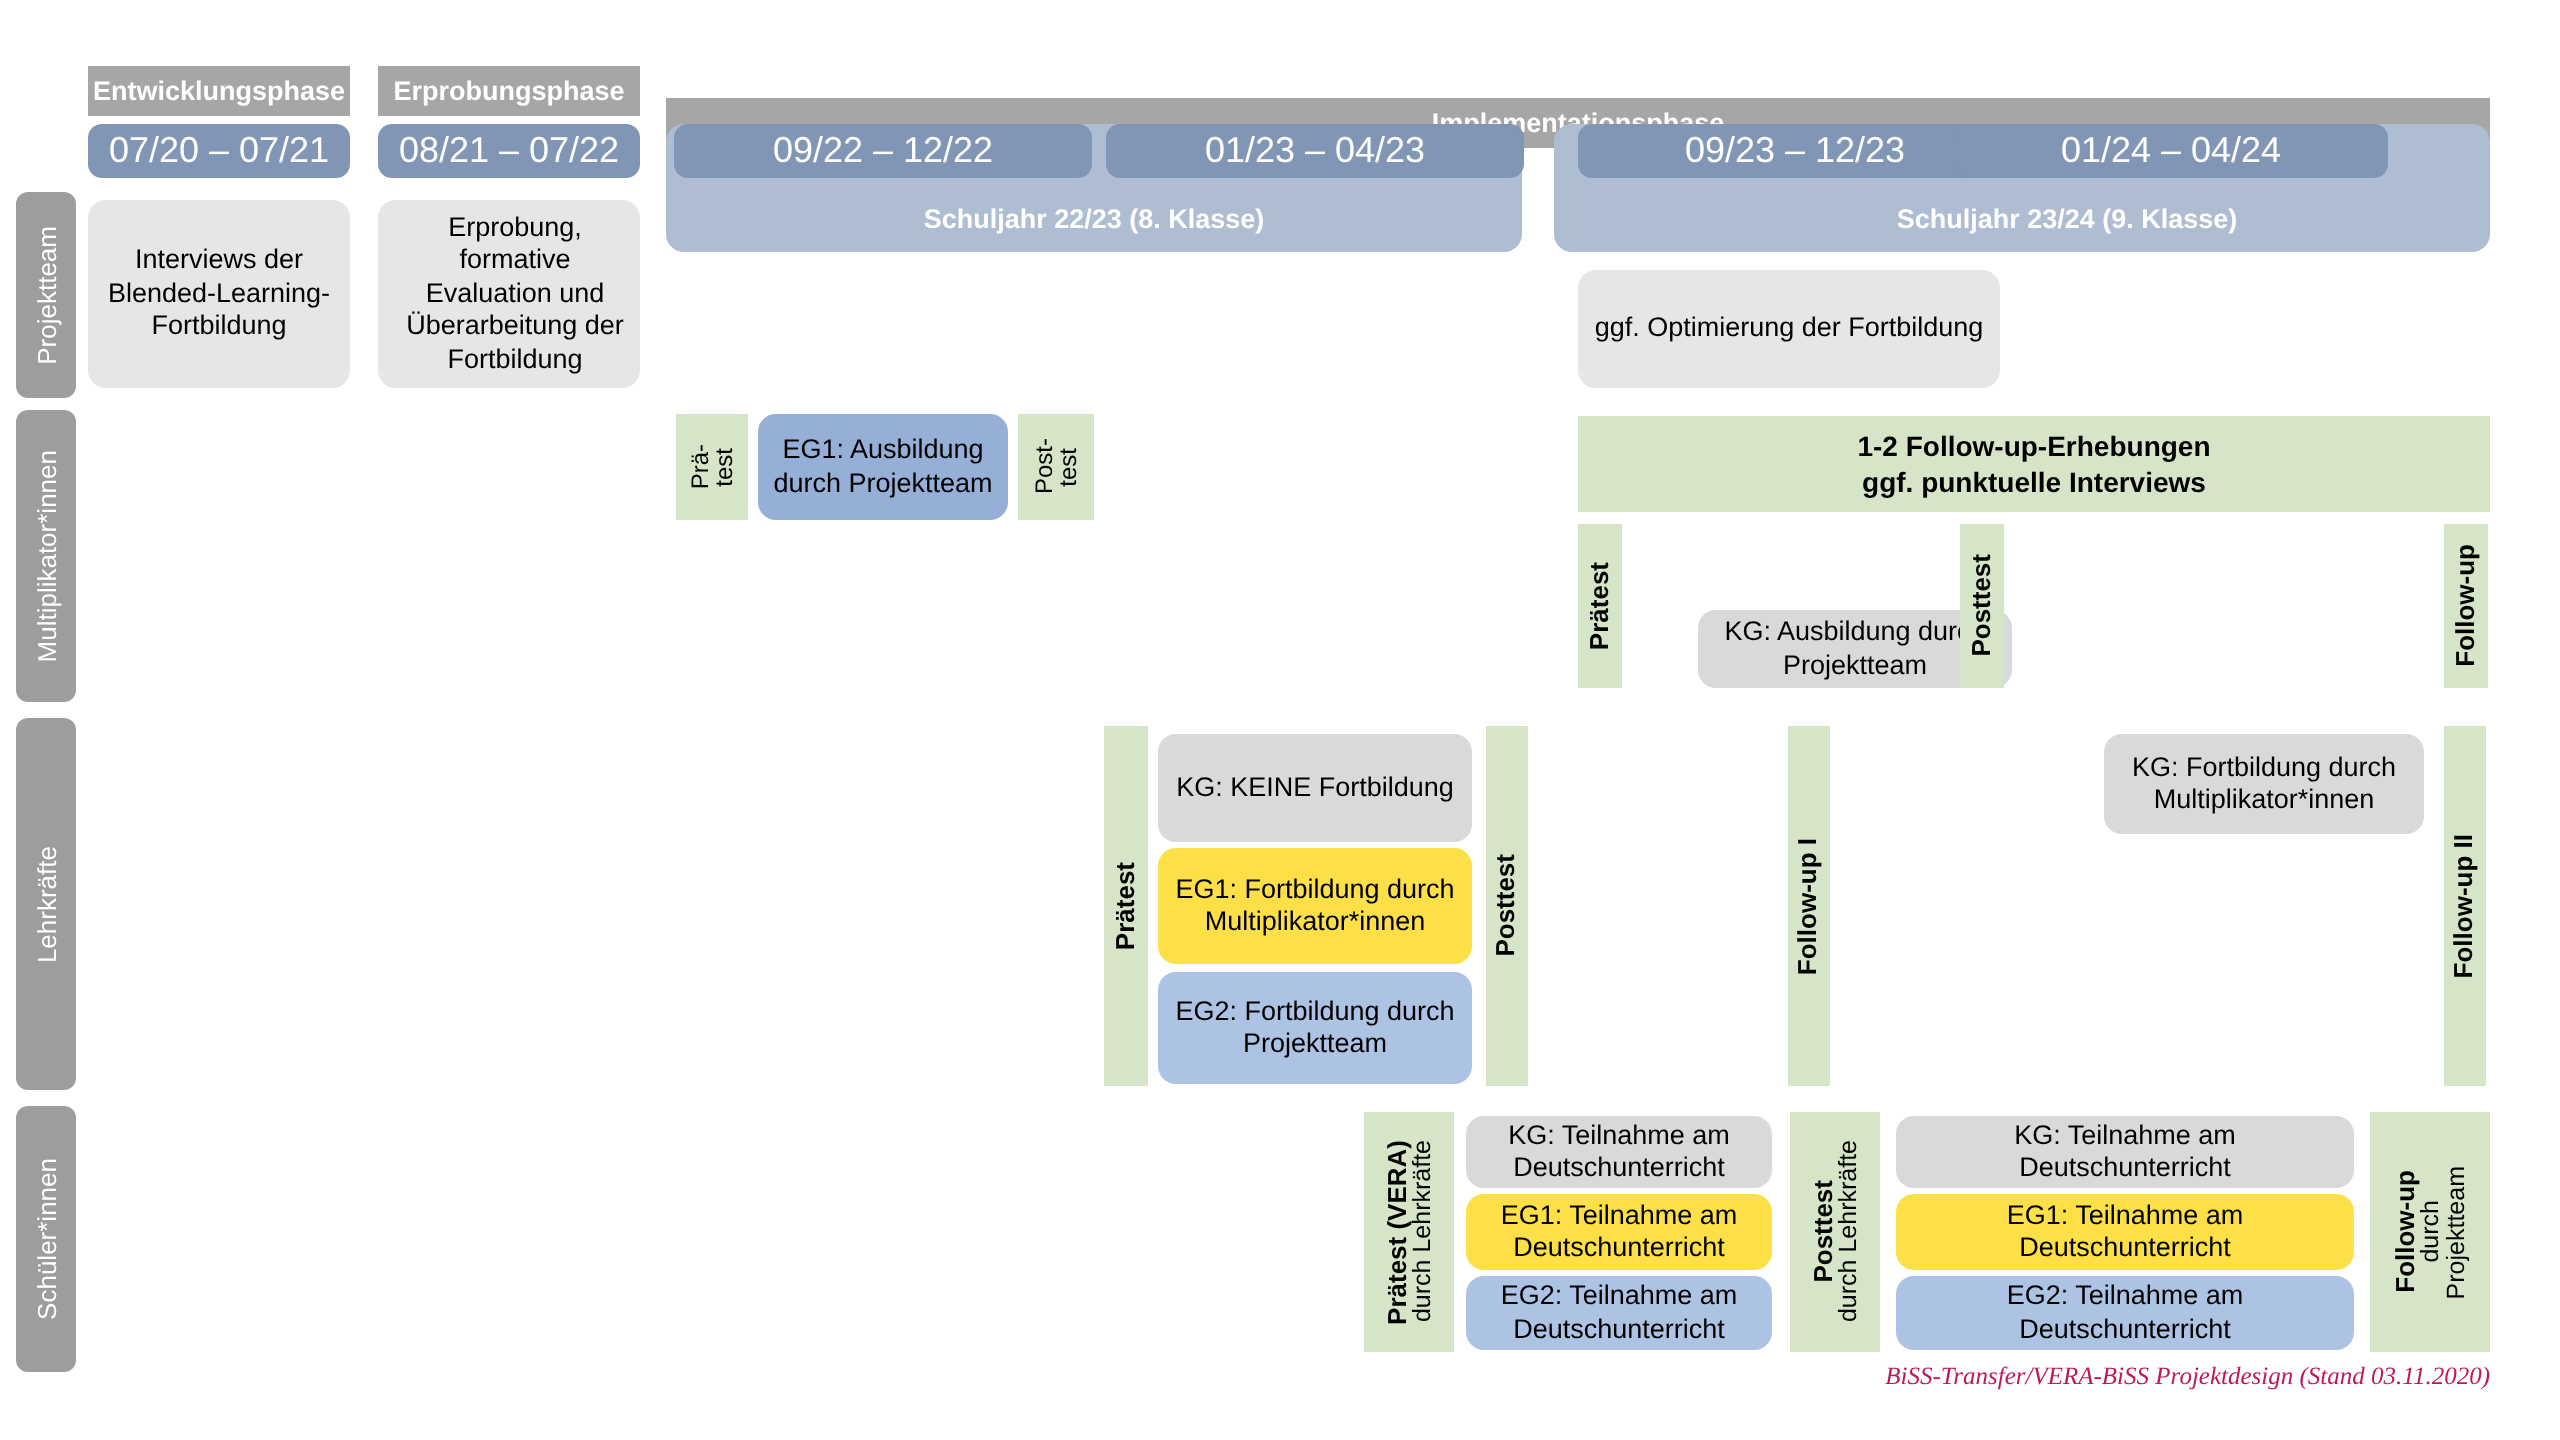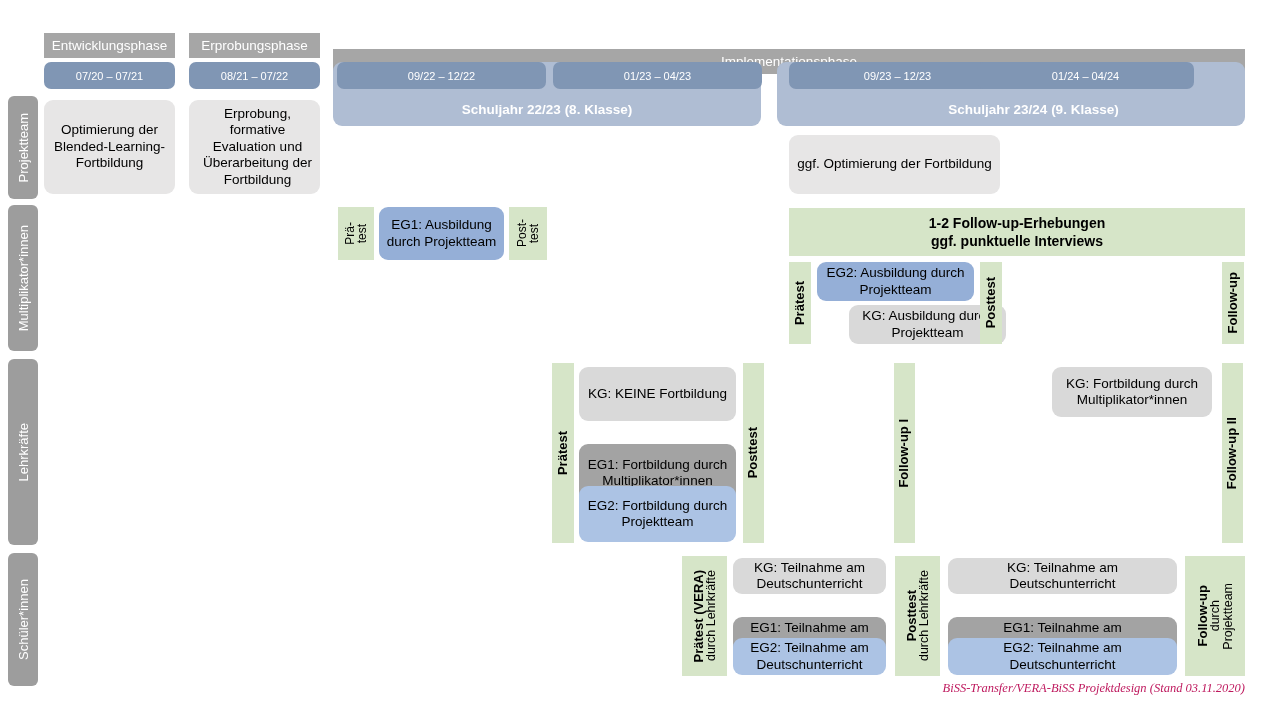--- a/index.html
+++ b/index.html
@@ -36,28 +36,29 @@
 
   
   .phasehdr {
     background: #A6A6A6;
     color: #FFFFFF;
     font-size: 13.5px;
     display: flex;
     align-items: center;
     justify-content: center;
     text-align: center;
+    font-weight: bold;
   }
 
   
   .datechip {
     background: #8096B4;
     color: #FFFFFF;
     border-radius: 7px;
-    font-size: 11px;
+    font-size: 18px;
     display: flex;
     align-items: center;
     justify-content: center;
     text-align: center;
   }
   
   .yearband {
     background: #AFBDD3;
     border-radius: 9px;
     color: #FFFFFF;
@@ -78,21 +79,21 @@
     justify-content: center;
     text-align: center;
     font-size: 13.5px;
     color: #000000;
     line-height: 1.22;
     padding: 2px 6px;
   }
   .box.grey  { background: #E7E6E6; }
   .box.grey2 { background: #D9D9D9; }
   .box.blue-mid  { background: #95AFD7; }
-  .box.blue-dark { background: #a3a3a3; margin-top: 20px; }
+  .box.blue-dark { background: #fde047; }
   .box.blue-light{ background: #ACC3E4; }
 
   
   .greenbar {
     background: #D6E5C8;
     display: flex;
     align-items: center;
     justify-content: center;
     color: #000000;
   }
@@ -189,21 +190,21 @@
     <span>01/23 – 04/23</span>
   </div>
   <div class="abs datechip" style="left:789px; top:62px; width:217px; height:27px;">
     <span>09/23 – 12/23</span>
   </div>
   <div class="abs datechip" style="left:977px; top:62px; width:217px; height:27px;">
     <span>01/24 – 04/24</span>
   </div>
 
   <div class="abs box grey" style="left:44px; top:100px; width:131px; height:94px;">
-    <span>Optimierung der Blended-Learning-Fortbildung</span>
+    <span>Interviews der Blended-Learning-Fortbildung</span>
   </div>
   <div class="abs box grey" style="left:189px; top:100px; width:131px; height:94px;padding-left:12px;">
     <span>Erprobung, formative Evaluation und Überarbeitung der Fortbildung</span>
   </div>
   <div class="abs box grey" style="left:789px; top:135px; width:211px; height:59px;">
     <span>ggf. Optimierung der Fortbildung</span>
   </div>
 
   <div class="abs greenbar bold" style="left:338px; top:207px; width:36px; height:53px; font-size:12px;">
     <div class="vpair">
@@ -223,23 +224,20 @@
 
   <div class="abs greenwide" style="left:789px; top:208px; width:456px; height:48px;">
     <div>
       <div>1-2 Follow-up-Erhebungen</div>
       <div>ggf. punktuelle Interviews</div>
     </div>
   </div>
   <div class="abs greenbar bold" style="left:789px; top:262px; width:22px; height:82px; font-size:13px;">
     <span class="vtxt">Prätest</span>
   </div>
-  <div class="abs box blue-mid" style="left:817px; top:262px; width:157px; height:39px;">
-    <span>EG2: Ausbildung durch Projektteam</span>
-  </div>
   <div class="abs box grey2" style="left:817px; top:305px; width:157px; height:39px;margin-left:32px;">
     <span>KG: Ausbildung durch Projektteam</span>
   </div>
   <div class="abs greenbar bold" style="left:980px; top:262px; width:22px; height:82px; font-size:13px;">
     <span class="vtxt">Posttest</span>
   </div>
   <div class="abs greenbar bold" style="left:1222px; top:262px; width:22px; height:82px; font-size:13px;">
     <span class="vtxt">Follow-up</span>
   </div>
 

